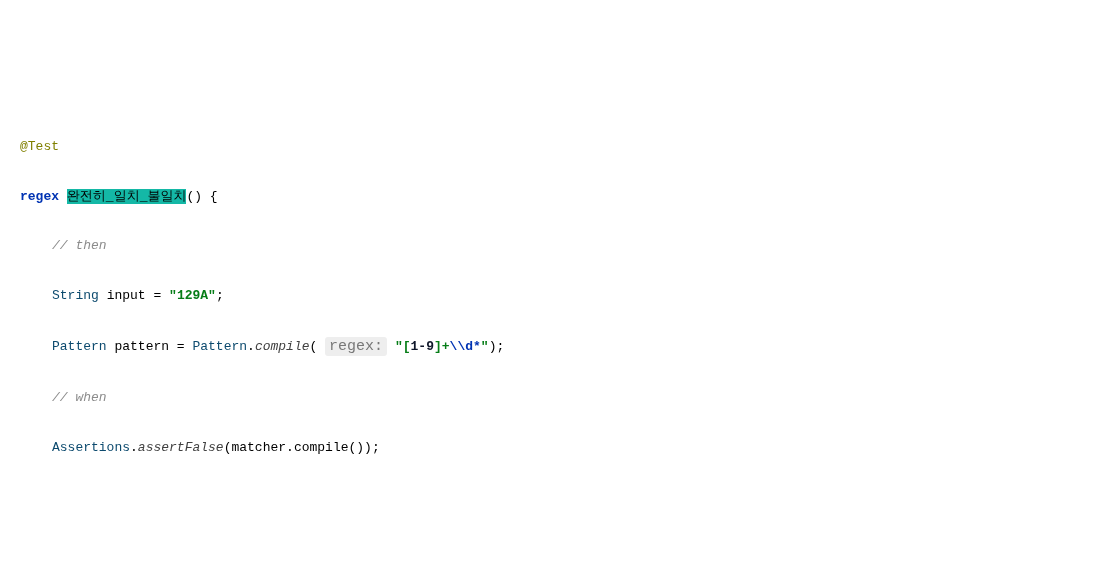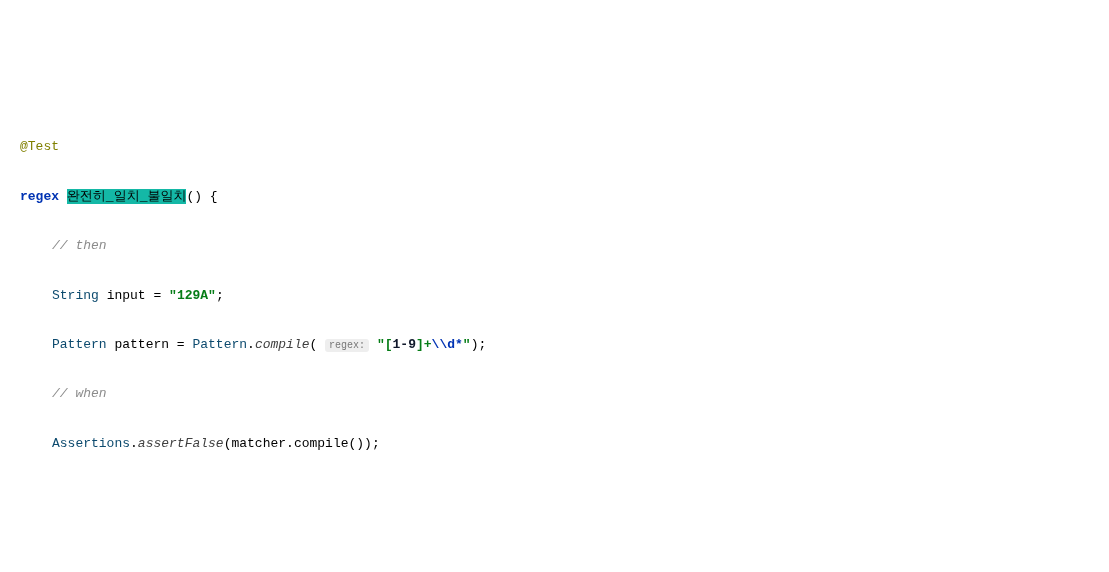--- a/index.html
+++ b/index.html
@@ -61,21 +61,21 @@
       color: #0f172a;
       font-weight: bold;
     }
     .escape {
       color: #0033b3;
       font-weight: bold;
     }
     .hint {
       background: #eeeeee;
       color: #787878;
-      font-size: 10px;
+      font-size: 15px;
       padding: 1px 4px;
       border-radius: 3px;
       font-style: normal;
     }
     .line {
       display: block;
       min-height: 1.9em;
     }
     .indent1 {
       padding-left: 32px;

